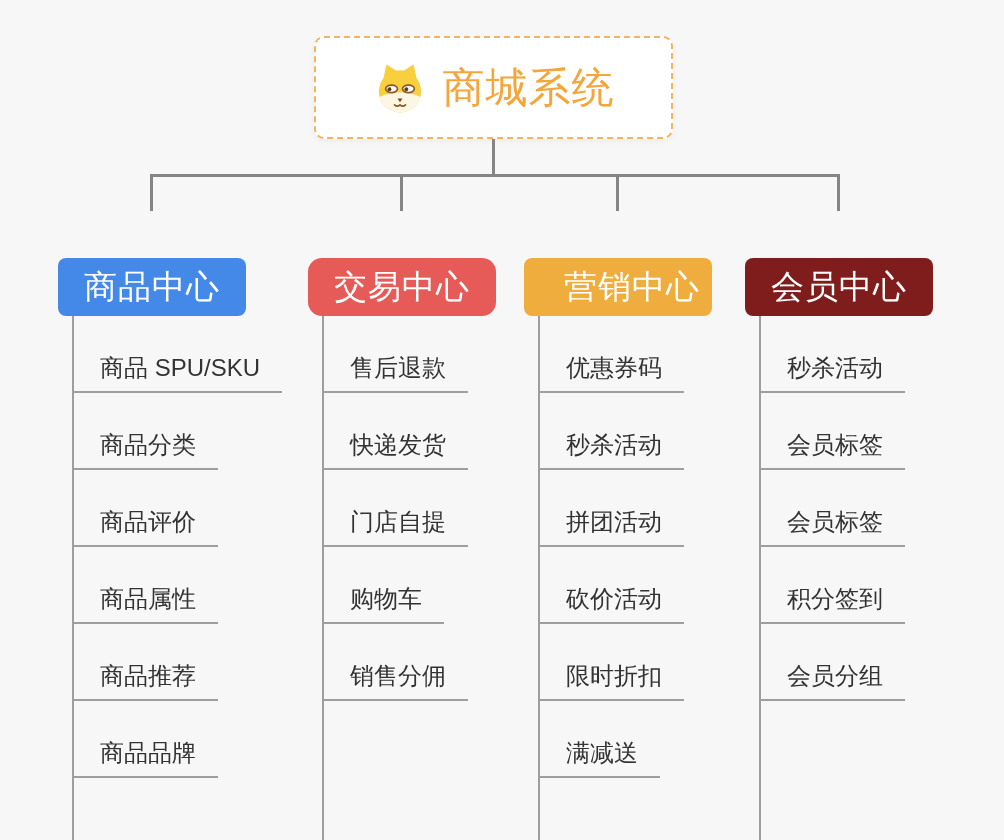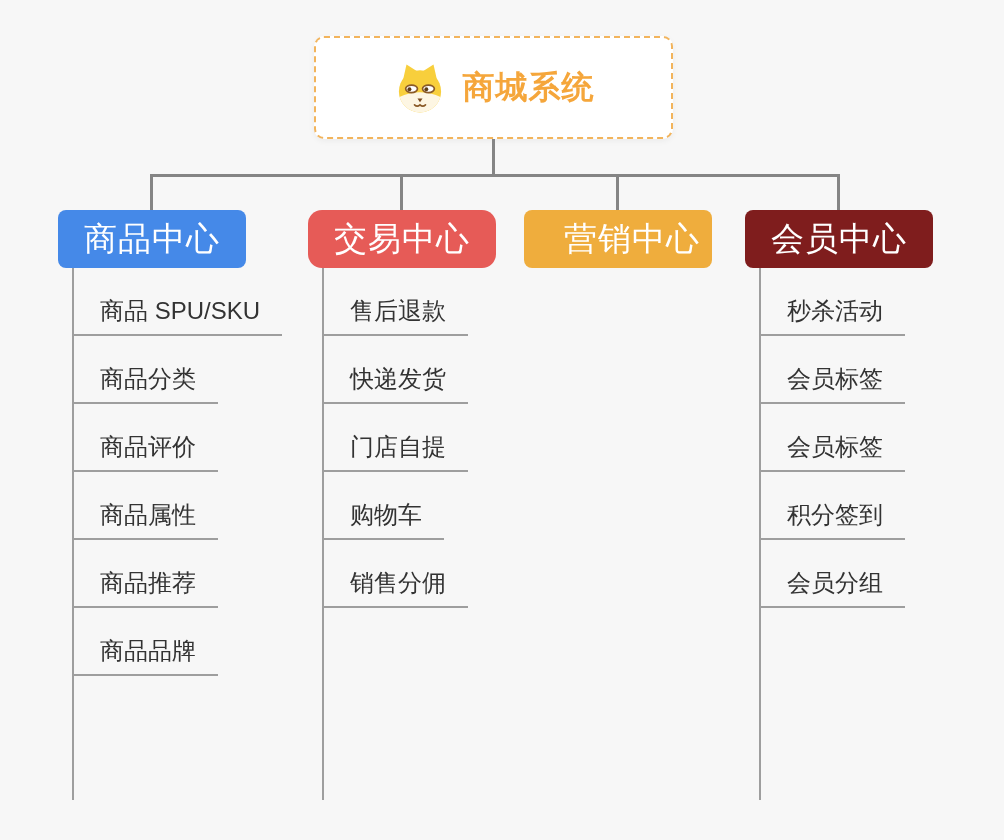--- a/index.html
+++ b/index.html
@@ -20,22 +20,22 @@
   
   .root-node{
     position:absolute;left:314px;top:36px;width:359px;height:103px;
     background:#ffffff;
     border:2px dashed #f2b45c;
     border-radius:10px;
     box-shadow:0 2px 6px rgba(0,0,0,0.05);
     display:flex;align-items:center;justify-content:center;gap:16px;
   }
   .root-title{
-    font-size:32px;
-    font-weight:700;
+    font-size:42px;
+    font-weight:400;
     letter-spacing:1px;
     white-space:nowrap;
   }
   .dog{display:flex;align-items:center;}
 
   
   .conn{position:absolute;background:var(--conn);}
   .root-trunk{left:492px;top:139px;width:3px;height:36px;}
   .h-bar{left:151px;top:174px;width:688px;height:3px;}
   .drop{top:174px;width:3px;height:37px;}
@@ -51,24 +51,25 @@
   #branches .branch:nth-child(3){left:524px;}
   #branches .branch:nth-child(4){left:745px;}
   .branch-box{
     width:188px;height:58px;
     border-radius:8px;
     color:#ffffff;
     font-size:33px;
     display:flex;align-items:center;justify-content:center;
     white-space:nowrap;
     letter-spacing:1px;
+    margin-top:48px;
   }
   .children{margin-left:14px;position:relative;}
   .trunk{position:absolute;left:0;top:0;width:2px;height:532px;background:var(--childline);}
-  .child-item{height:68px;display:flex;align-items:flex-end;}
+  .child-item{height:77px;display:flex;align-items:flex-end;}
   .child-item:first-of-type{height:87px;}
   .child-label{
     border-bottom:2px solid var(--childline);
     padding:0 22px 7px 28px;
     font-size:24px;
     color:var(--text);
     white-space:nowrap;
   }
 </style>
 </head>
@@ -147,20 +148,41 @@
           <div class="child-item">
             <span class="child-label">购物车</span>
           </div>
           <div class="child-item">
             <span class="child-label">销售分佣</span>
           </div>
         </div>
       </div>
       <div class="branch">
         <div class="branch-box" style="background: rgb(239, 173, 61); padding-left: 28px;">营销中心</div>
+        <div class="children">
+          <div class="trunk"></div>
+          <div class="child-item">
+            <span class="child-label">优惠券码</span>
+          </div>
+          <div class="child-item">
+            <span class="child-label">秒杀活动</span>
+          </div>
+          <div class="child-item">
+            <span class="child-label">拼团活动</span>
+          </div>
+          <div class="child-item">
+            <span class="child-label">砍价活动</span>
+          </div>
+          <div class="child-item">
+            <span class="child-label">限时折扣</span>
+          </div>
+          <div class="child-item">
+            <span class="child-label">满减送</span>
+          </div>
+        </div>
       </div>
       <div class="branch">
         <div class="branch-box" style="background: #7f1d1d;">会员中心</div>
         <div class="children">
           <div class="trunk"></div>
           <div class="child-item">
             <span class="child-label">秒杀活动</span>
           </div>
           <div class="child-item">
             <span class="child-label">会员标签</span>

